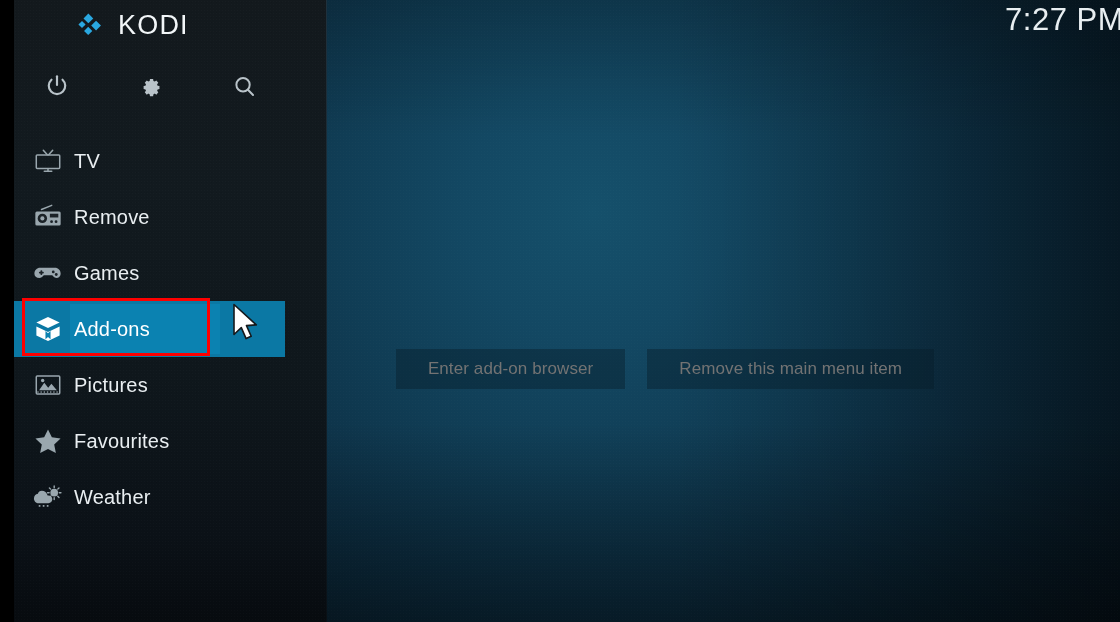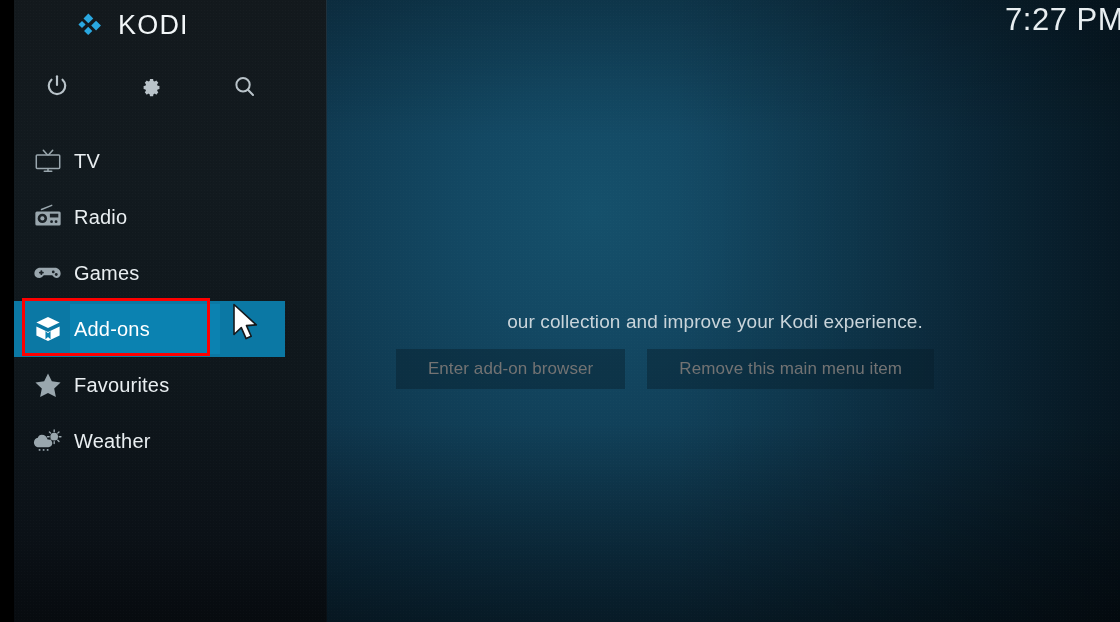--- a/index.html
+++ b/index.html
@@ -245,21 +245,20 @@
 
 <div id="screen">
 
   <div class="bg-base"></div>
   <div class="bg-vignette"></div>
   <div class="bg-noise"></div>
 
   <div class="content">
     <div class="msg">
       <br>
-      <span>our collection and improve your Kodi experience.</span>
     </div>
     <div class="btn-row">
       <button class="btn">Enter add-on browser</button>
       <button class="btn">Remove this main menu item</button>
     </div>
   </div>
 
   <div class="clock">7:27 PM</div>
 
   <div class="left-rail"></div>
@@ -320,21 +319,21 @@
           <svg width="30" height="30" viewBox="0 0 32 32">
             <path d="M9 8 L20 3.5" stroke="#9aa7ae" stroke-width="1.5" stroke-linecap="round" fill="none"></path>
             <rect x="2.5" y="10" width="27" height="15" rx="1.6" fill="#9aa7ae"></rect>
             <circle cx="10" cy="17.5" r="5" fill="#1b2227"></circle>
             <circle cx="10" cy="17.5" r="2.2" fill="#9aa7ae"></circle>
             <rect x="18" y="12.5" width="9" height="4" fill="#1b2227"></rect>
             <circle cx="19.8" cy="21" r="1.5" fill="#1b2227"></circle>
             <circle cx="24.6" cy="21" r="1.5" fill="#1b2227"></circle>
           </svg>
         </span>
-        <span class="menu-label">Radio</span>
+        <span class="menu-label">Remove</span>
       </div>
 
       <div class="menu-row">
         <span class="menu-icon">
           <svg width="30" height="30" viewBox="0 0 32 32">
             <path fill="#9aa7ae" d="M8.6 10.5h14.8c3.4 0 6.1 2.8 6.1 6.2 0 2.6-2 4.6-4.5 4.6-1.3 0-2.4-.6-3.2-1.5l-1.3-1.5h-9l-1.3 1.5c-.8.9-1.9 1.5-3.2 1.5C3.5 21.3 1.5 19.3 1.5 16.7c0-3.4 2.7-6.2 6.1-6.2z"></path>
             <rect x="6.3" y="14.6" width="5.2" height="1.8" rx="0.8" fill="#1b2227"></rect>
             <rect x="7.95" y="12.95" width="1.9" height="5.1" rx="0.8" fill="#1b2227"></rect>
             <circle cx="21.6" cy="14.8" r="1.5" fill="#1b2227"></circle>
             <circle cx="24.8" cy="17.6" r="1.5" fill="#1b2227"></circle>
@@ -350,20 +349,39 @@
           <svg width="30" height="30" viewBox="0 0 32 32">
             <path fill="#ffffff" d="M16 3.2 L28.4 9.1 L16 15 L3.6 9.1 Z"></path>
             <path fill="#ffffff" d="M3.6 13.3 L16 19.2 L16 28.8 L3.6 22.9 Z"></path>
             <path fill="#ffffff" d="M28.4 13.3 L28.4 22.9 L16 28.8 L16 19.2 Z"></path>
             <path fill="#0b82b1" d="M13.3 18.2 L16 20.6 L18.7 18.2 L18.7 27 L16 24.6 L13.3 27 Z"></path>
           </svg>
         </span>
         <span class="menu-label">Add-ons</span>
       </div>
 
+      <div class="menu-row">
+        <span class="menu-icon">
+          <svg width="30" height="30" viewBox="0 0 32 32">
+            <rect x="3.5" y="6.5" width="25" height="19" rx="1" fill="none" stroke="#9aa7ae" stroke-width="1.6"></rect>
+            <path fill="#9aa7ae" d="M6.5 21.5 L12 13.5 L16.2 18.8 L19.6 14.6 L25.5 21.5 Z"></path>
+            <circle cx="10.3" cy="11.2" r="1.8" fill="#9aa7ae"></circle>
+            <g fill="#9aa7ae">
+              <rect x="4.6" y="22.8" width="1.4" height="1.4"></rect>
+              <rect x="8.0" y="22.8" width="1.4" height="1.4"></rect>
+              <rect x="11.4" y="22.8" width="1.4" height="1.4"></rect>
+              <rect x="14.8" y="22.8" width="1.4" height="1.4"></rect>
+              <rect x="18.2" y="22.8" width="1.4" height="1.4"></rect>
+              <rect x="21.6" y="22.8" width="1.4" height="1.4"></rect>
+              <rect x="25.0" y="22.8" width="1.4" height="1.4"></rect>
+            </g>
+          </svg>
+        </span>
+        <span class="menu-label">Pictures</span>
+      </div>
 
 
       <div class="menu-row">
         <span class="menu-icon">
           <svg width="30" height="30" viewBox="0 0 32 32">
             <polygon fill="#9aa7ae" points="16,3.6 20.1,12.1 29.4,13.2 22.6,19.7 24.4,28.9 16,24.4 7.6,28.9 9.4,19.7 2.6,13.2 11.9,12.1"></polygon>
           </svg>
         </span>
         <span class="menu-label">Favourites</span>
       </div>

